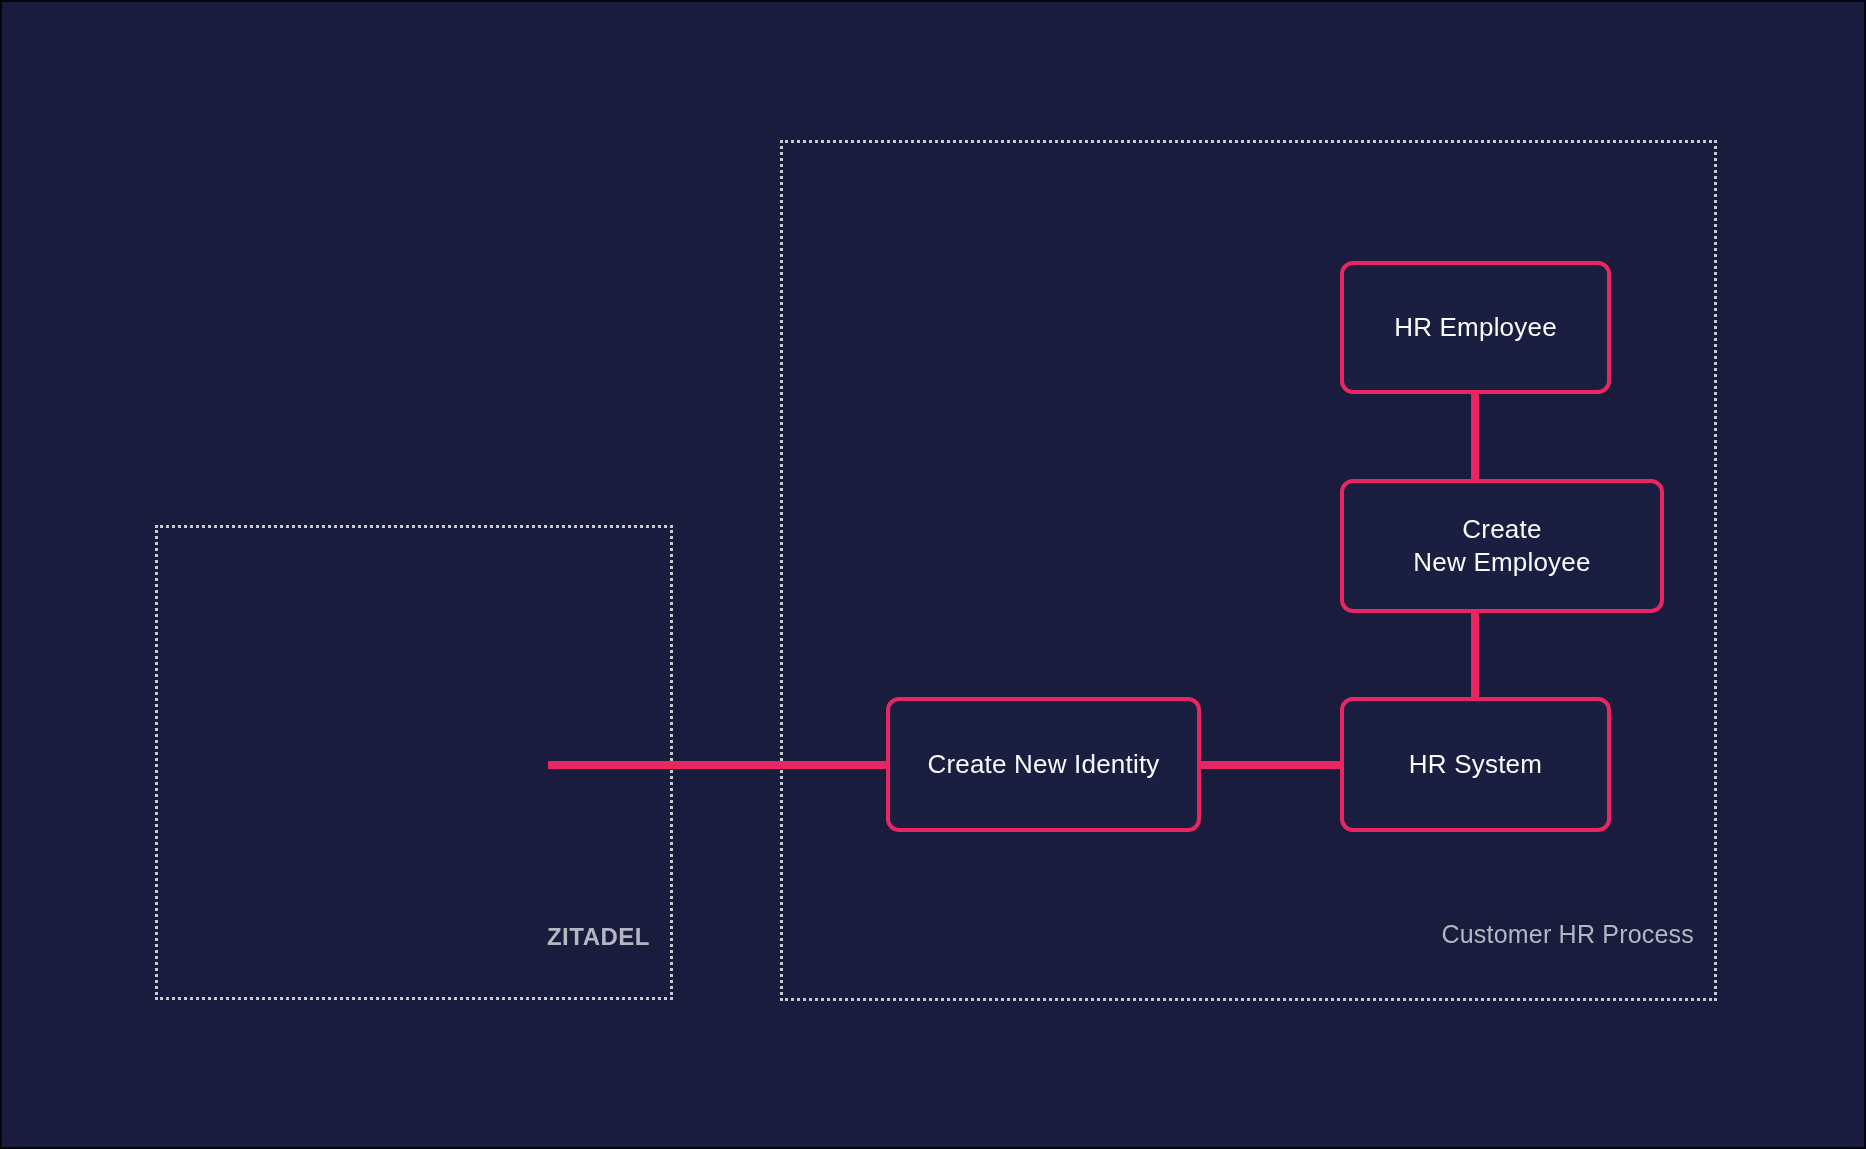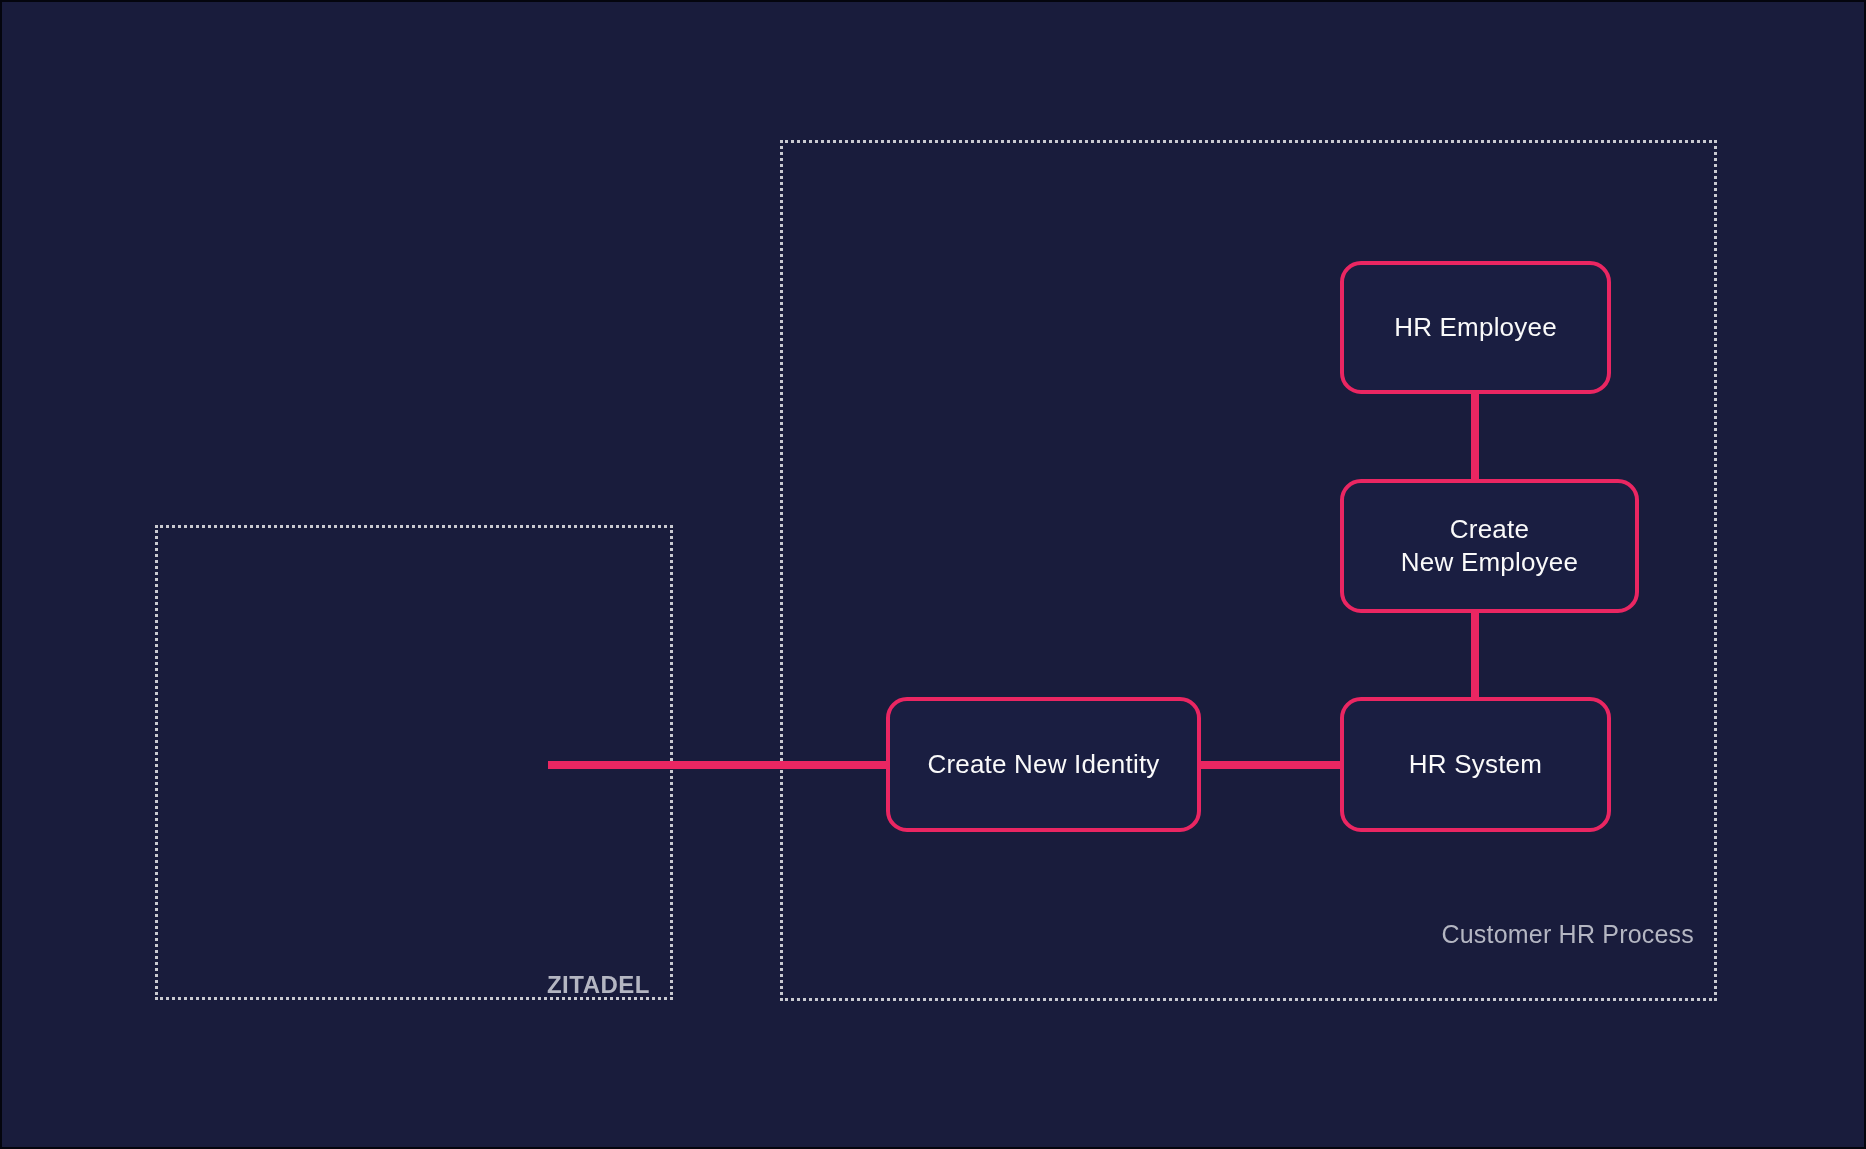--- a/index.html
+++ b/index.html
@@ -38,56 +38,56 @@
   .container-label {
     position: absolute;
     color: #b4b6c2;
     text-align: right;
     line-height: 30px;
     font-size: 25px;
     letter-spacing: 0.2px;
   }
   .zitadel-label {
     left: 160px;
-    top: 968px;
+    top: 920px;
     width: 488px;
   }
   .zitadel-label .title {
     font-weight: bold;
     font-size: 24px;
     letter-spacing: 0.5px;
     display: block;
   }
   .zitadel-label .subtitle {
     display: block;
   }
   .customer-label {
     left: 1200px;
     top: 917px;
     width: 492px;
   }
   .node {
     position: absolute;
     border: 4px solid #ea2662;
-    border-radius: 21px;
+    border-radius: 13px;
     box-sizing: border-box;
     background: #1a1e41;
     color: #fafafa;
     font-size: 26px;
     letter-spacing: 0.2px;
     display: flex;
     align-items: center;
     justify-content: center;
     text-align: center;
     line-height: 33px;
     z-index: 3;
   }
   .node-management-api   { left: 277px;  top: 696px; width: 271px; height: 134px; }
   .node-hr-employee      { left: 1338px; top: 259px; width: 271px; height: 133px; }
-  .node-create-employee  { left: 1338px; top: 477px; width: 299px; height: 134px; }
+  .node-create-employee  { left: 1338px; top: 477px; width: 324px; height: 134px; }
   .node-create-identity  { left: 884px;  top: 695px; width: 315px; height: 135px; }
   .node-hr-system        { left: 1338px; top: 695px; width: 271px; height: 135px; }
   .connector {
     position: absolute;
     background: #ea2662;
     z-index: 2;
   }
   .conn-api-identity   { left: 546px;  top: 759px; width: 340px; height: 8px; }
   .conn-identity-hrsys { left: 1197px; top: 759px; width: 143px; height: 8px; }
   .conn-employee-create{ left: 1469px; top: 390px; width: 8px;   height: 89px; }

